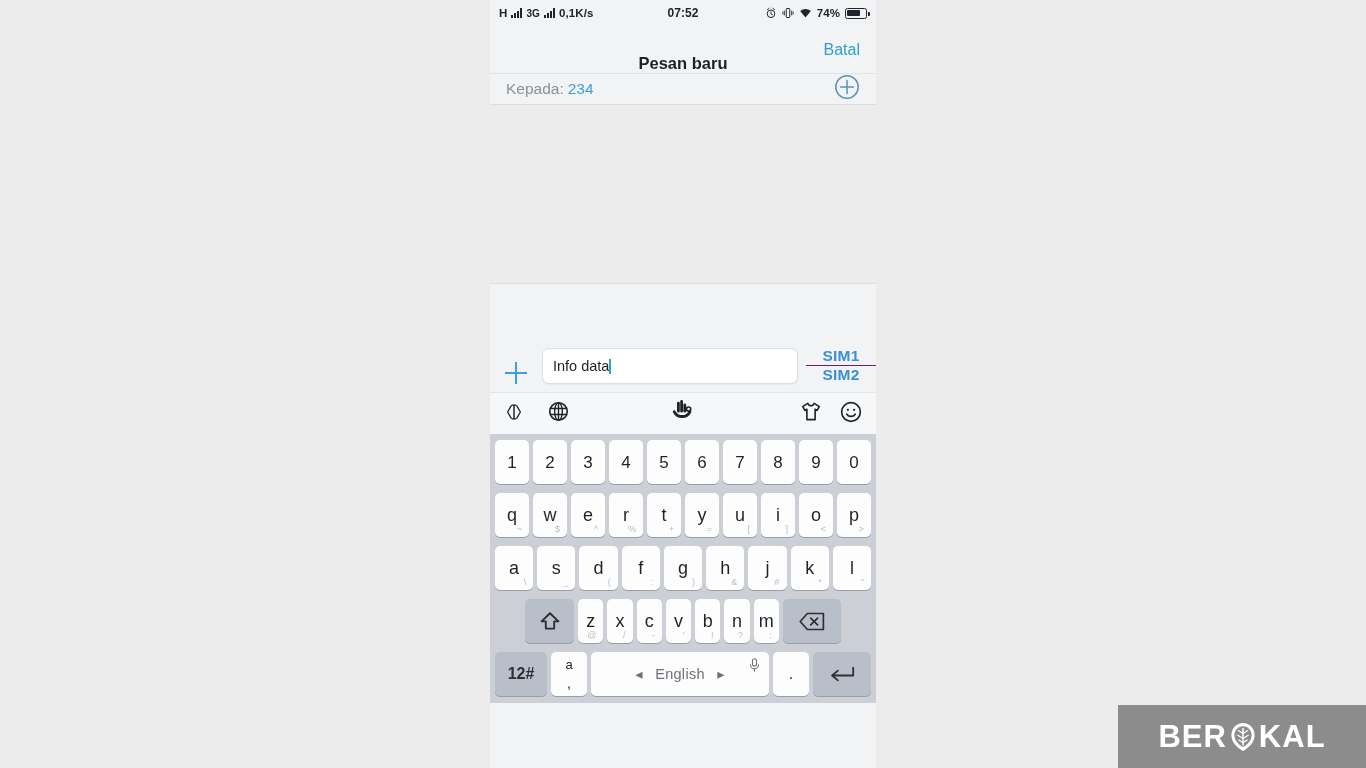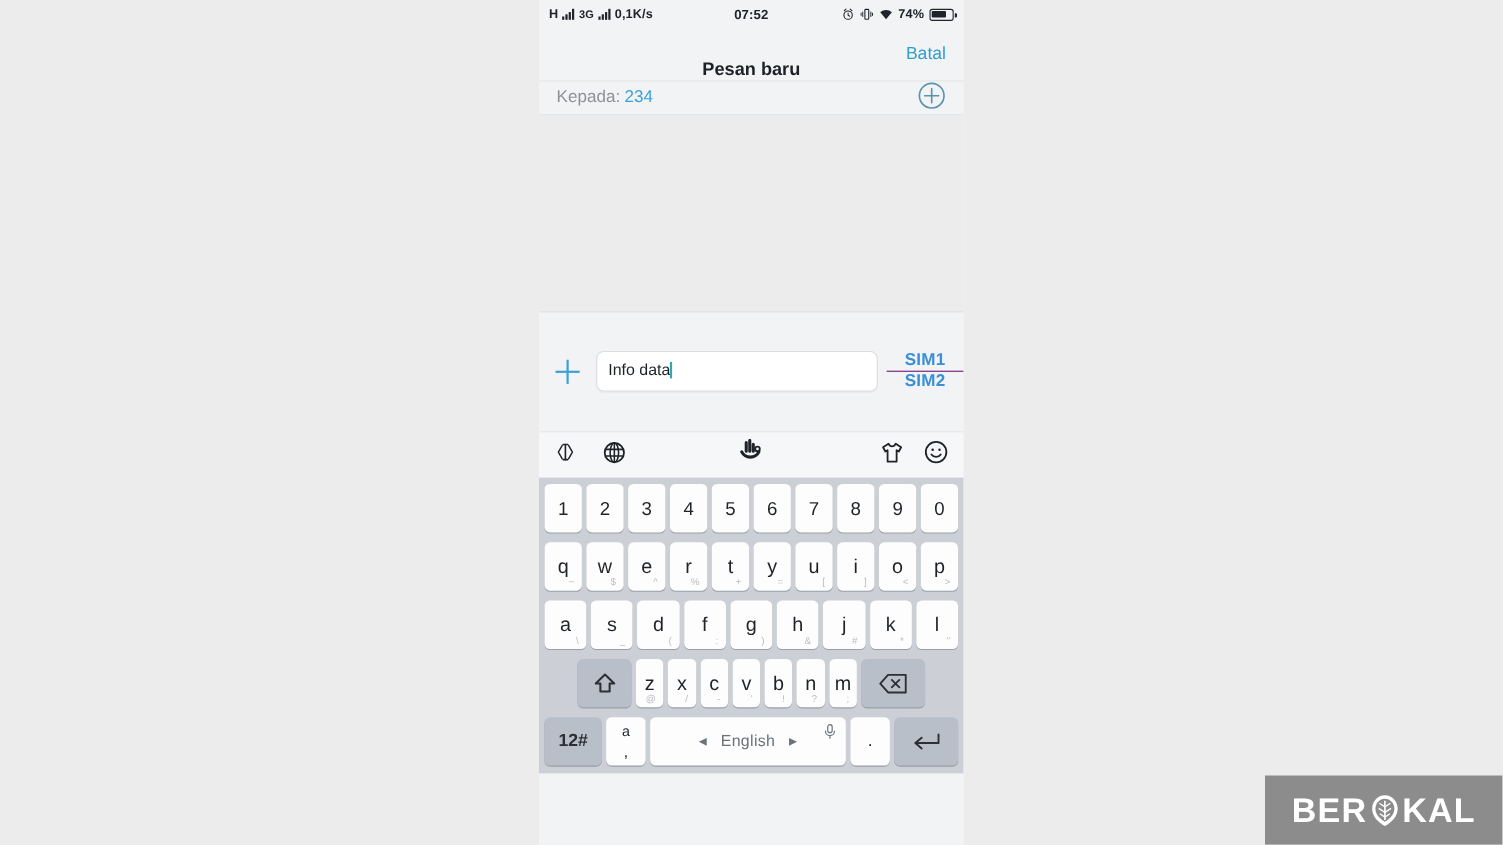--- a/index.html
+++ b/index.html
@@ -66,21 +66,21 @@
   .recipient .num { font-size: 15.5px; color:#3ba0d8; margin-left: 4px; }
   .recipient .add { margin-left: auto; }
 
   
   .msgbody { height: 178px; background:#ececec; }
 
   
   .compose {
     background:#f2f3f4;
     border-top: 1px solid #dedfe1;
-    display:flex; align-items:center;
+    display:flex; align-items:flex-end;
     padding: 7px 0 8px 0;
     height: 109px;
   }
   .attach { width: 52px; display:flex; align-items:center; justify-content:center; }
   .attach .plus { position:relative; width:22px; height:22px; }
   .attach .plus::before, .attach .plus::after {
     content:""; position:absolute; background:#3ba0d8;
   }
   .attach .plus::before { left:0; top:10px; width:22px; height:2.2px; }
   .attach .plus::after { top:0; left:10px; height:22px; width:2.2px; }
@@ -150,21 +150,21 @@
   .key.space .mic { position:absolute; right:9px; top:6px; }
   .key.period { flex: 0 0 36px; }
   .key.period .main { font-size: 16px; }
   .key.enter { flex: 0 0 58px; }
   .krow.r4 { padding: 0 0; }
   .krow.r3 { padding: 0 30px; }
 
   
   #watermark {
     position:absolute; right:0; bottom:0;
-    width: 216px; height: 63px;
+    width: 248px; height: 63px;
     background: #8c8c8c;
     display:flex; align-items:center; justify-content:center;
     gap: 0px;
   }
   #watermark .wm-text {
     font-size: 31px; font-weight: bold; color:#fff;
     letter-spacing: 1px; display:flex; align-items:center;
   }
 </style>
 </head>

